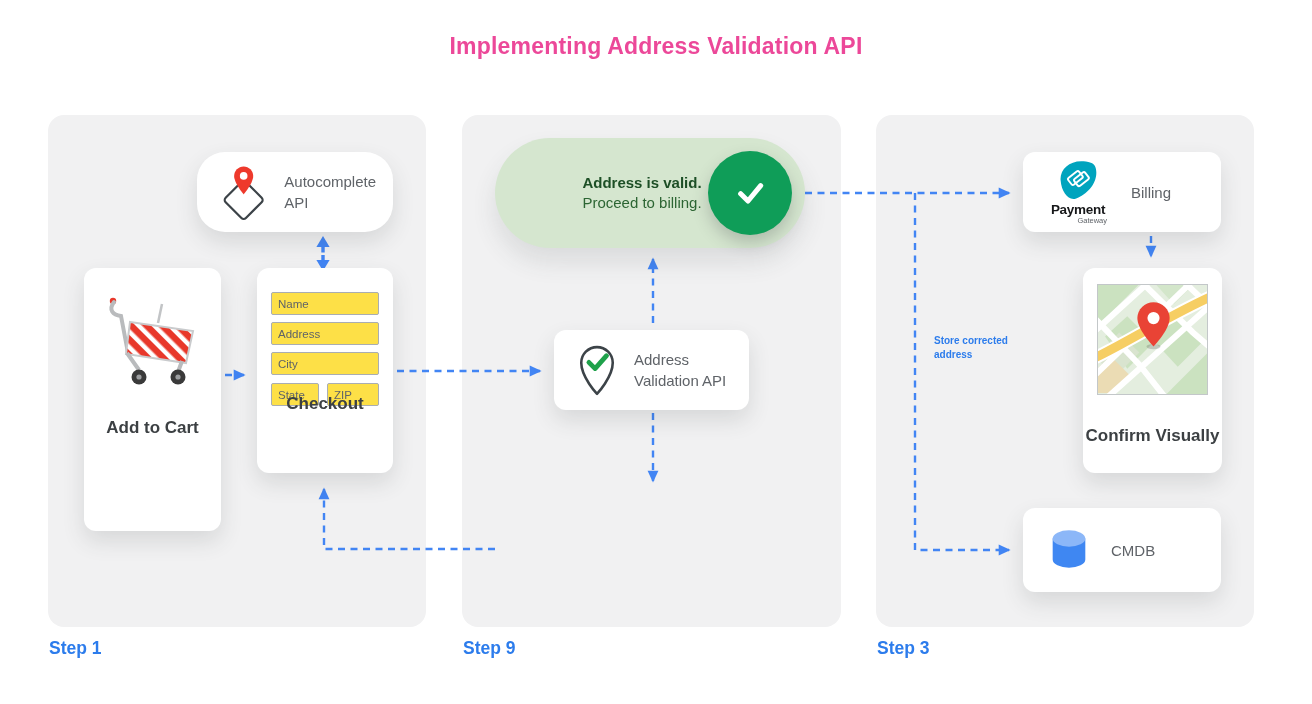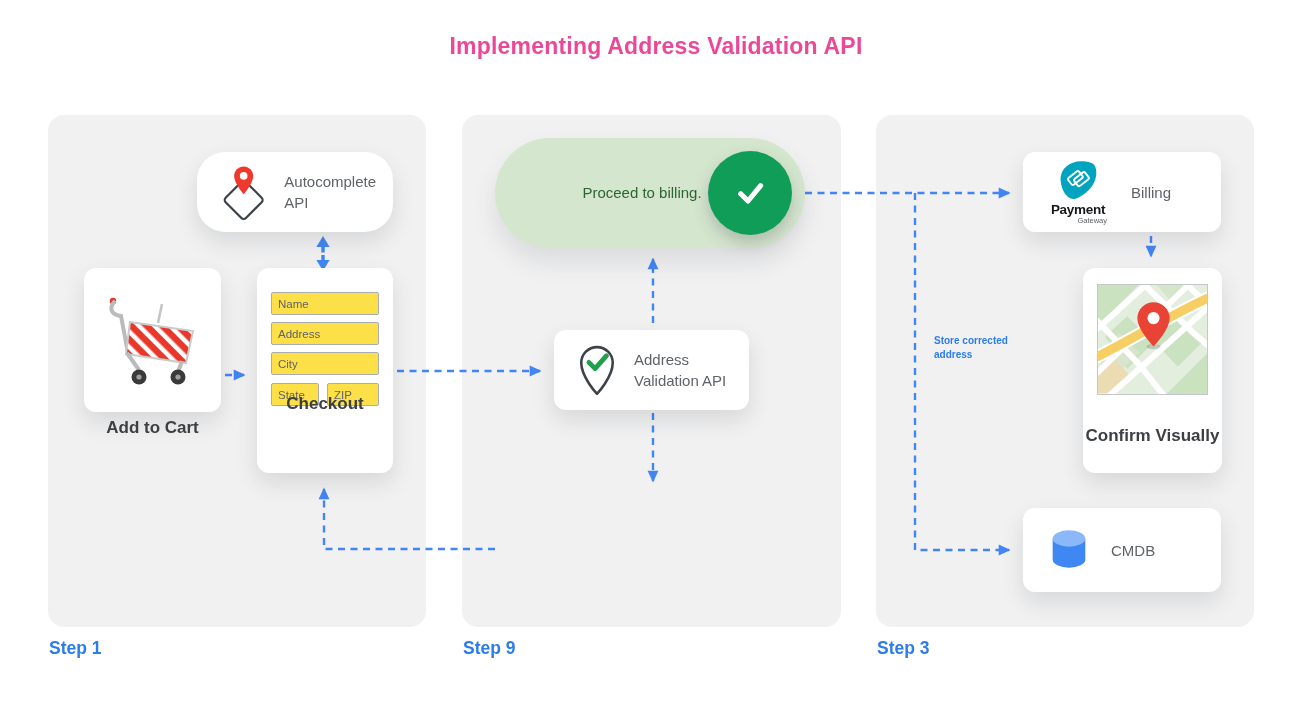--- a/index.html
+++ b/index.html
@@ -17,21 +17,21 @@
 
   .connectors{position:absolute;inset:0;z-index:2;pointer-events:none;}
 
   .card{position:absolute;background:#ffffff;border-radius:12px;
     box-shadow:0 10px 22px rgba(60,64,67,.14);z-index:3;}
   .hcard{display:flex;align-items:center;gap:16px;padding:0 10px 0 22px;box-sizing:border-box;}
   .card-label{font-size:15px;color:#5f6368;line-height:1.4;}
   .card-title{font-size:17px;font-weight:bold;color:#3c4043;text-align:center;}
 
   .autocomplete-card{left:197px;top:152px;width:196px;height:80px;border-radius:28px;}
-  .addtocart-card{left:84px;top:268px;width:137px;height:144px;}
+  .addtocart-card{left:84px;top:268px;width:137px;height:263px;}
   .checkout-card{left:257px;top:268px;width:136px;height:205px;padding:24px 14px 0 14px;box-sizing:border-box;}
   .vcard-title{position:absolute;left:0;width:100%;top:150px;}
 
   .field{height:21px;border:1.5px solid #a9adb2;border-radius:2px;margin-bottom:7px;
     font-size:11.5px;color:#5f6368;display:flex;align-items:center;padding-left:6px;background:#fde047;}
   .field-row{display:flex;gap:8px;margin-top:8px;}
   .field-state{width:40px;flex:none;margin-bottom:0;}
   .field-zip{flex:1;margin-bottom:0;}
 
   .pill{position:absolute;width:310px;height:110px;border-radius:56px;z-index:3;
@@ -137,20 +137,21 @@
     <div class="field">City</div>
     <div class="field-row">
       <div class="field field-state">State</div>
       <div class="field field-zip">ZIP</div>
     </div>
     <div class="card-title vcard-title" style="top:126px">Checkout</div>
   </div>
 
   <div class="pill valid-pill">
     <div class="pill-text">
+      <div class="pill-title">Address is valid.</div>
       <div>Proceed to billing.</div>
     </div>
     <div class="pill-circle">
       <svg width="40" height="40" viewBox="0 0 30 30">
           <path d="M8 15.5 l5.5 5.5 L23 9.5" stroke="#ffffff" stroke-width="3.8" fill="none" stroke-linecap="round" stroke-linejoin="round"></path>
         </svg>
     </div>
   </div>
 
   <div class="card hcard validation-card">

